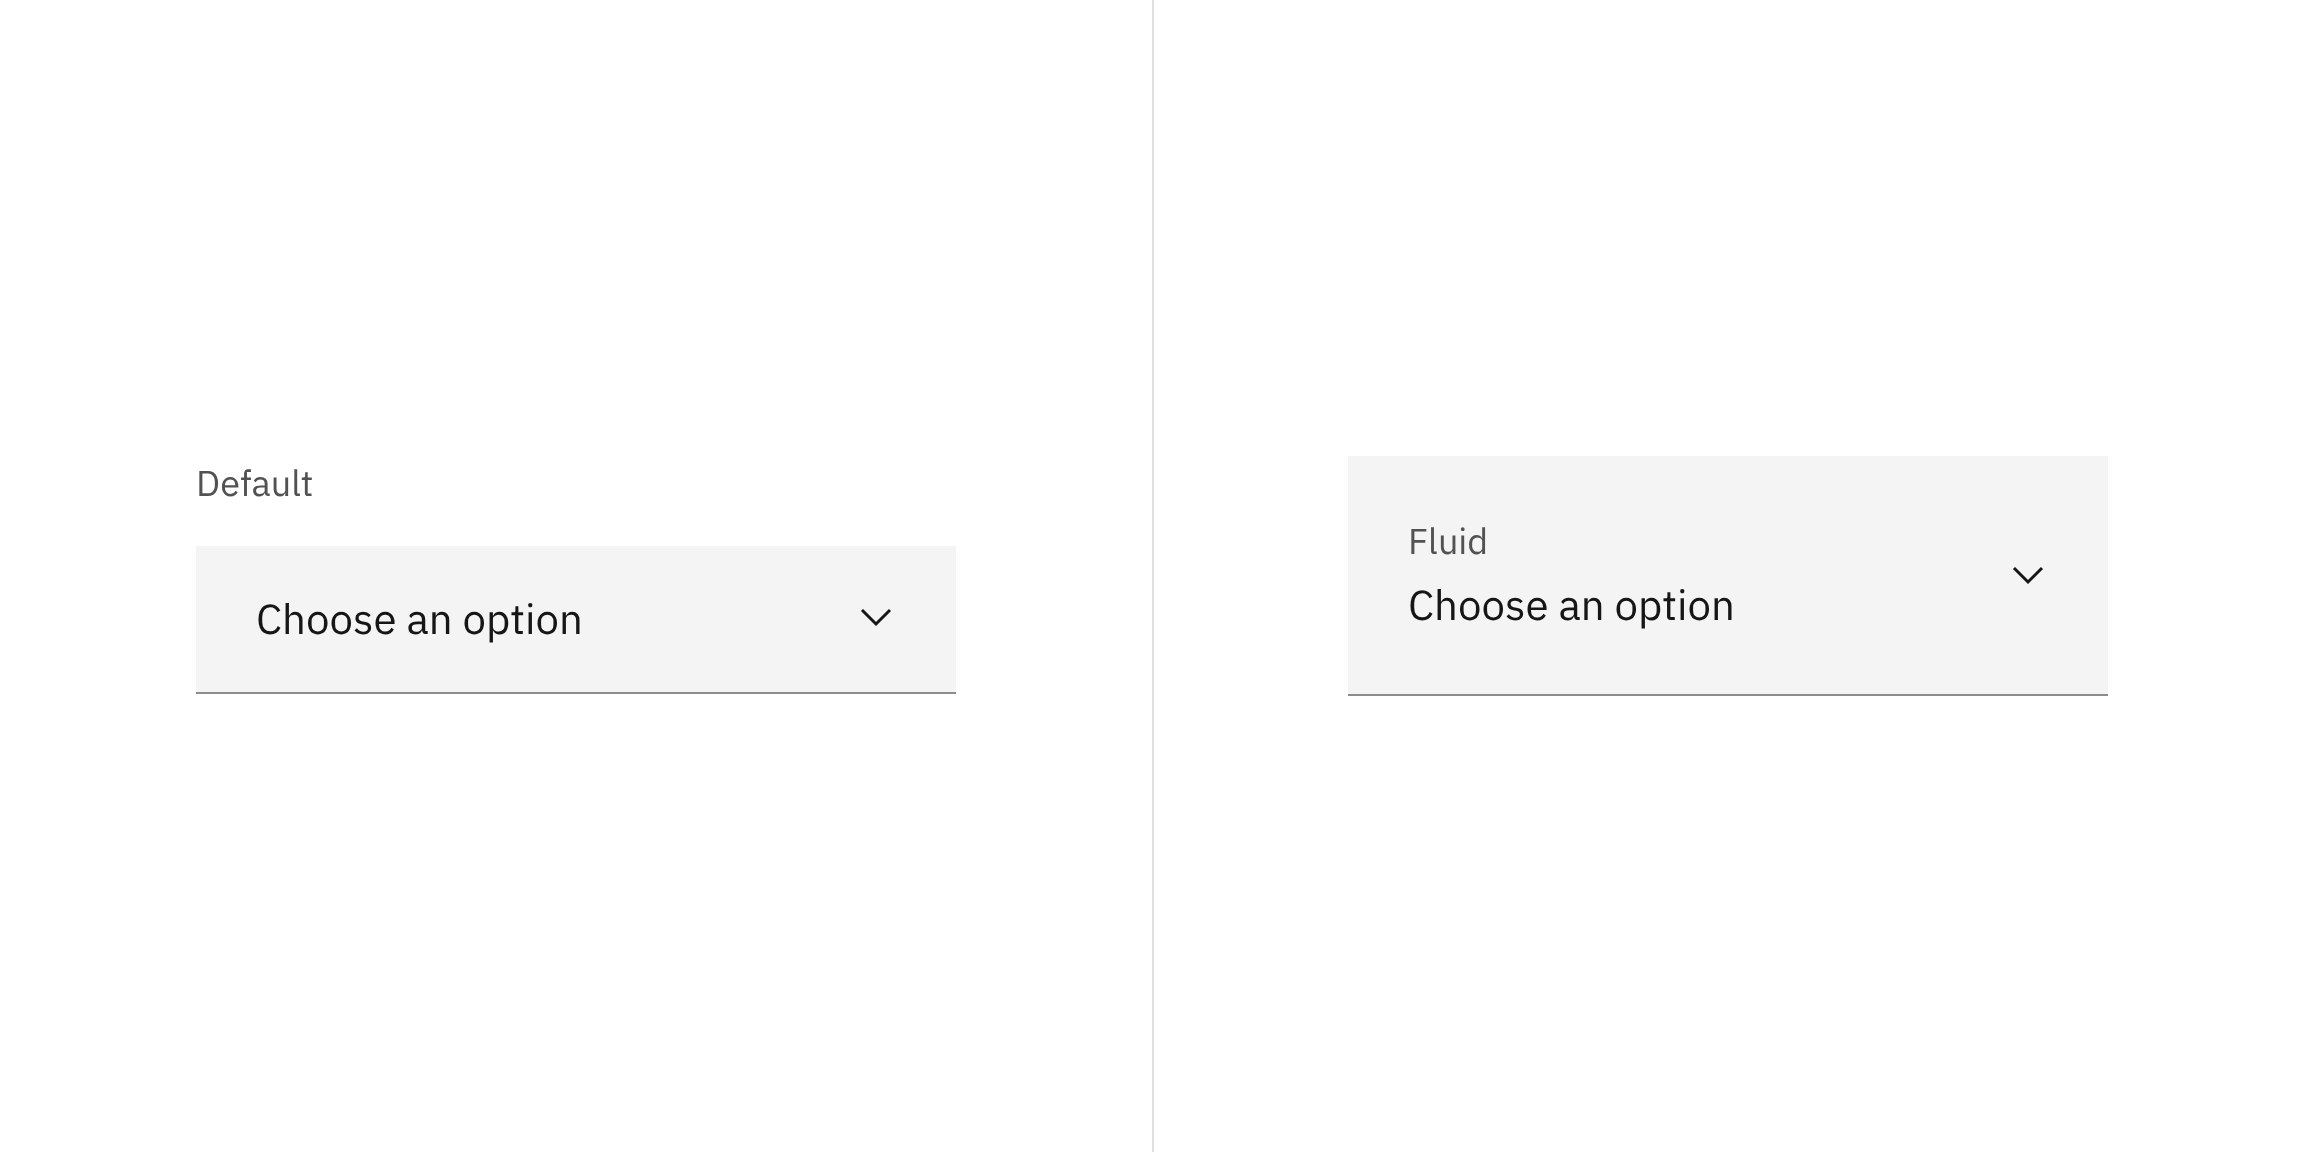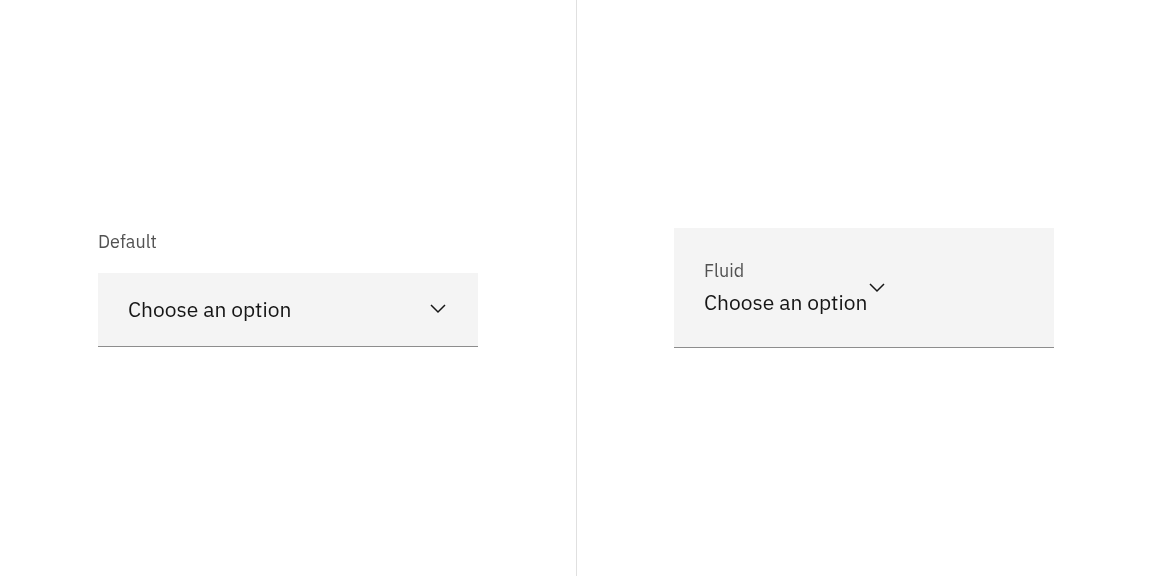--- a/index.html
+++ b/index.html
@@ -58,20 +58,21 @@
     }
     
     .fluid-dropdown {
       width: 380px;
       height: 120px;
       background: #f4f4f4;
       border: none;
       border-bottom: 1px solid #8d8d8d;
       display: flex;
       align-items: center;
+      justify-content: space-between;
       padding: 0 30px;
       cursor: pointer;
       position: relative;
     }
     .fluid-inner {
       display: flex;
       flex-direction: column;
       justify-content: center;
       gap: 6px;
     }

